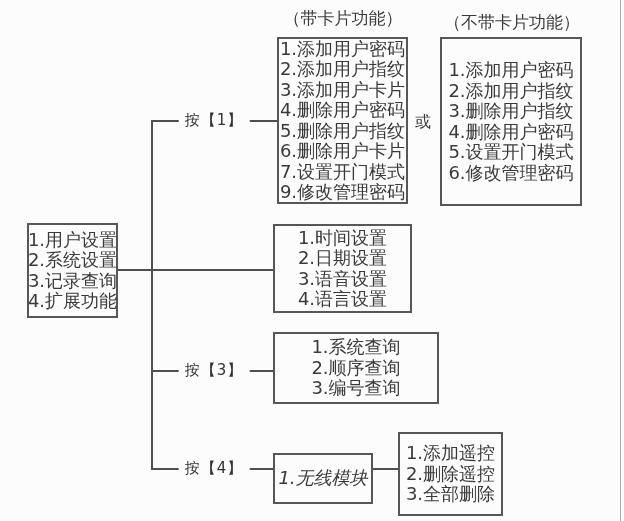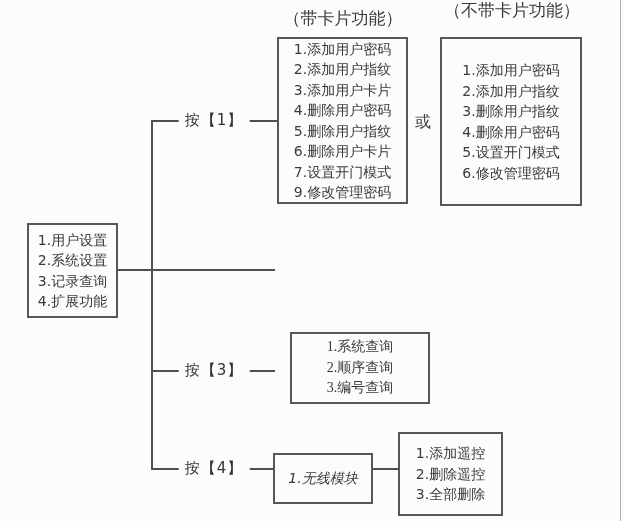--- a/index.html
+++ b/index.html
@@ -18,21 +18,21 @@
     position:absolute;
     box-sizing:border-box;
     border:2px solid #57575a;
     background:#fcfcfc;
     display:flex;
     align-items:center;
     justify-content:center;
   }
   .menu-list{ text-align:left; }
   .menu-item{
-    font-size:14px;
+    font-size:18px;
     line-height:20.5px;
     white-space:nowrap;
     color:#3a3a3a;
   }
   .hline{ position:absolute; height:2px; background:#4f4f4f; }
   .vline{ position:absolute; width:2px;  background:#4f4f4f; }
   .branch-label{
     position:absolute;
     transform:translateX(-50%);
     background:#fcfcfc;
@@ -98,34 +98,42 @@
         <div class="menu-item">4.删除用户密码</div>
         <div class="menu-item">5.删除用户指纹</div>
         <div class="menu-item">6.删除用户卡片</div>
         <div class="menu-item">7.设置开门模式</div>
         <div class="menu-item">9.修改管理密码</div>
       </div>
   </div>
 
   <div class="or-label" style="left:415px;top:111px;">或</div>
 
-  <div class="box-title" style="left:512px;top:0;">（不带卡片功能）</div>
+  <div class="box-title" style="left:512px;top:12px;">（不带卡片功能）</div>
   <div class="box" style="left:440px;top:37px;width:142px;height:169px;">
     <div class="menu-list">
         <div class="menu-item">1.添加用户密码</div>
         <div class="menu-item">2.添加用户指纹</div>
         <div class="menu-item">3.删除用户指纹</div>
         <div class="menu-item">4.删除用户密码</div>
         <div class="menu-item">5.设置开门模式</div>
         <div class="menu-item">6.修改管理密码</div>
       </div>
   </div>
 
+  <div class="box" style="left:273px;top:224px;width:139px;height:89px;">
+    <div class="menu-list">
+        <div class="menu-item">1.时间设置</div>
+        <div class="menu-item">2.日期设置</div>
+        <div class="menu-item">3.语音设置</div>
+        <div class="menu-item">4.语言设置</div>
+      </div>
+  </div>
 
-  <div class="box" style="left:290px;top:332px;width:140px;height:72px;font-family:Liberation Serif, serif;">
+  <div class="box" style="left:273px;top:332px;width:166px;height:72px;">
     <div class="menu-list">
         <div class="menu-item">1.系统查询</div>
         <div class="menu-item">2.顺序查询</div>
         <div class="menu-item">3.编号查询</div>
       </div>
   </div>
 
   <div class="box-title small" style="left:324px;top:432px;">(选配功能)</div>
   <div class="box" style="left:273px;top:453px;width:100px;height:51px;font-style:italic;">
     <div class="menu-list">

